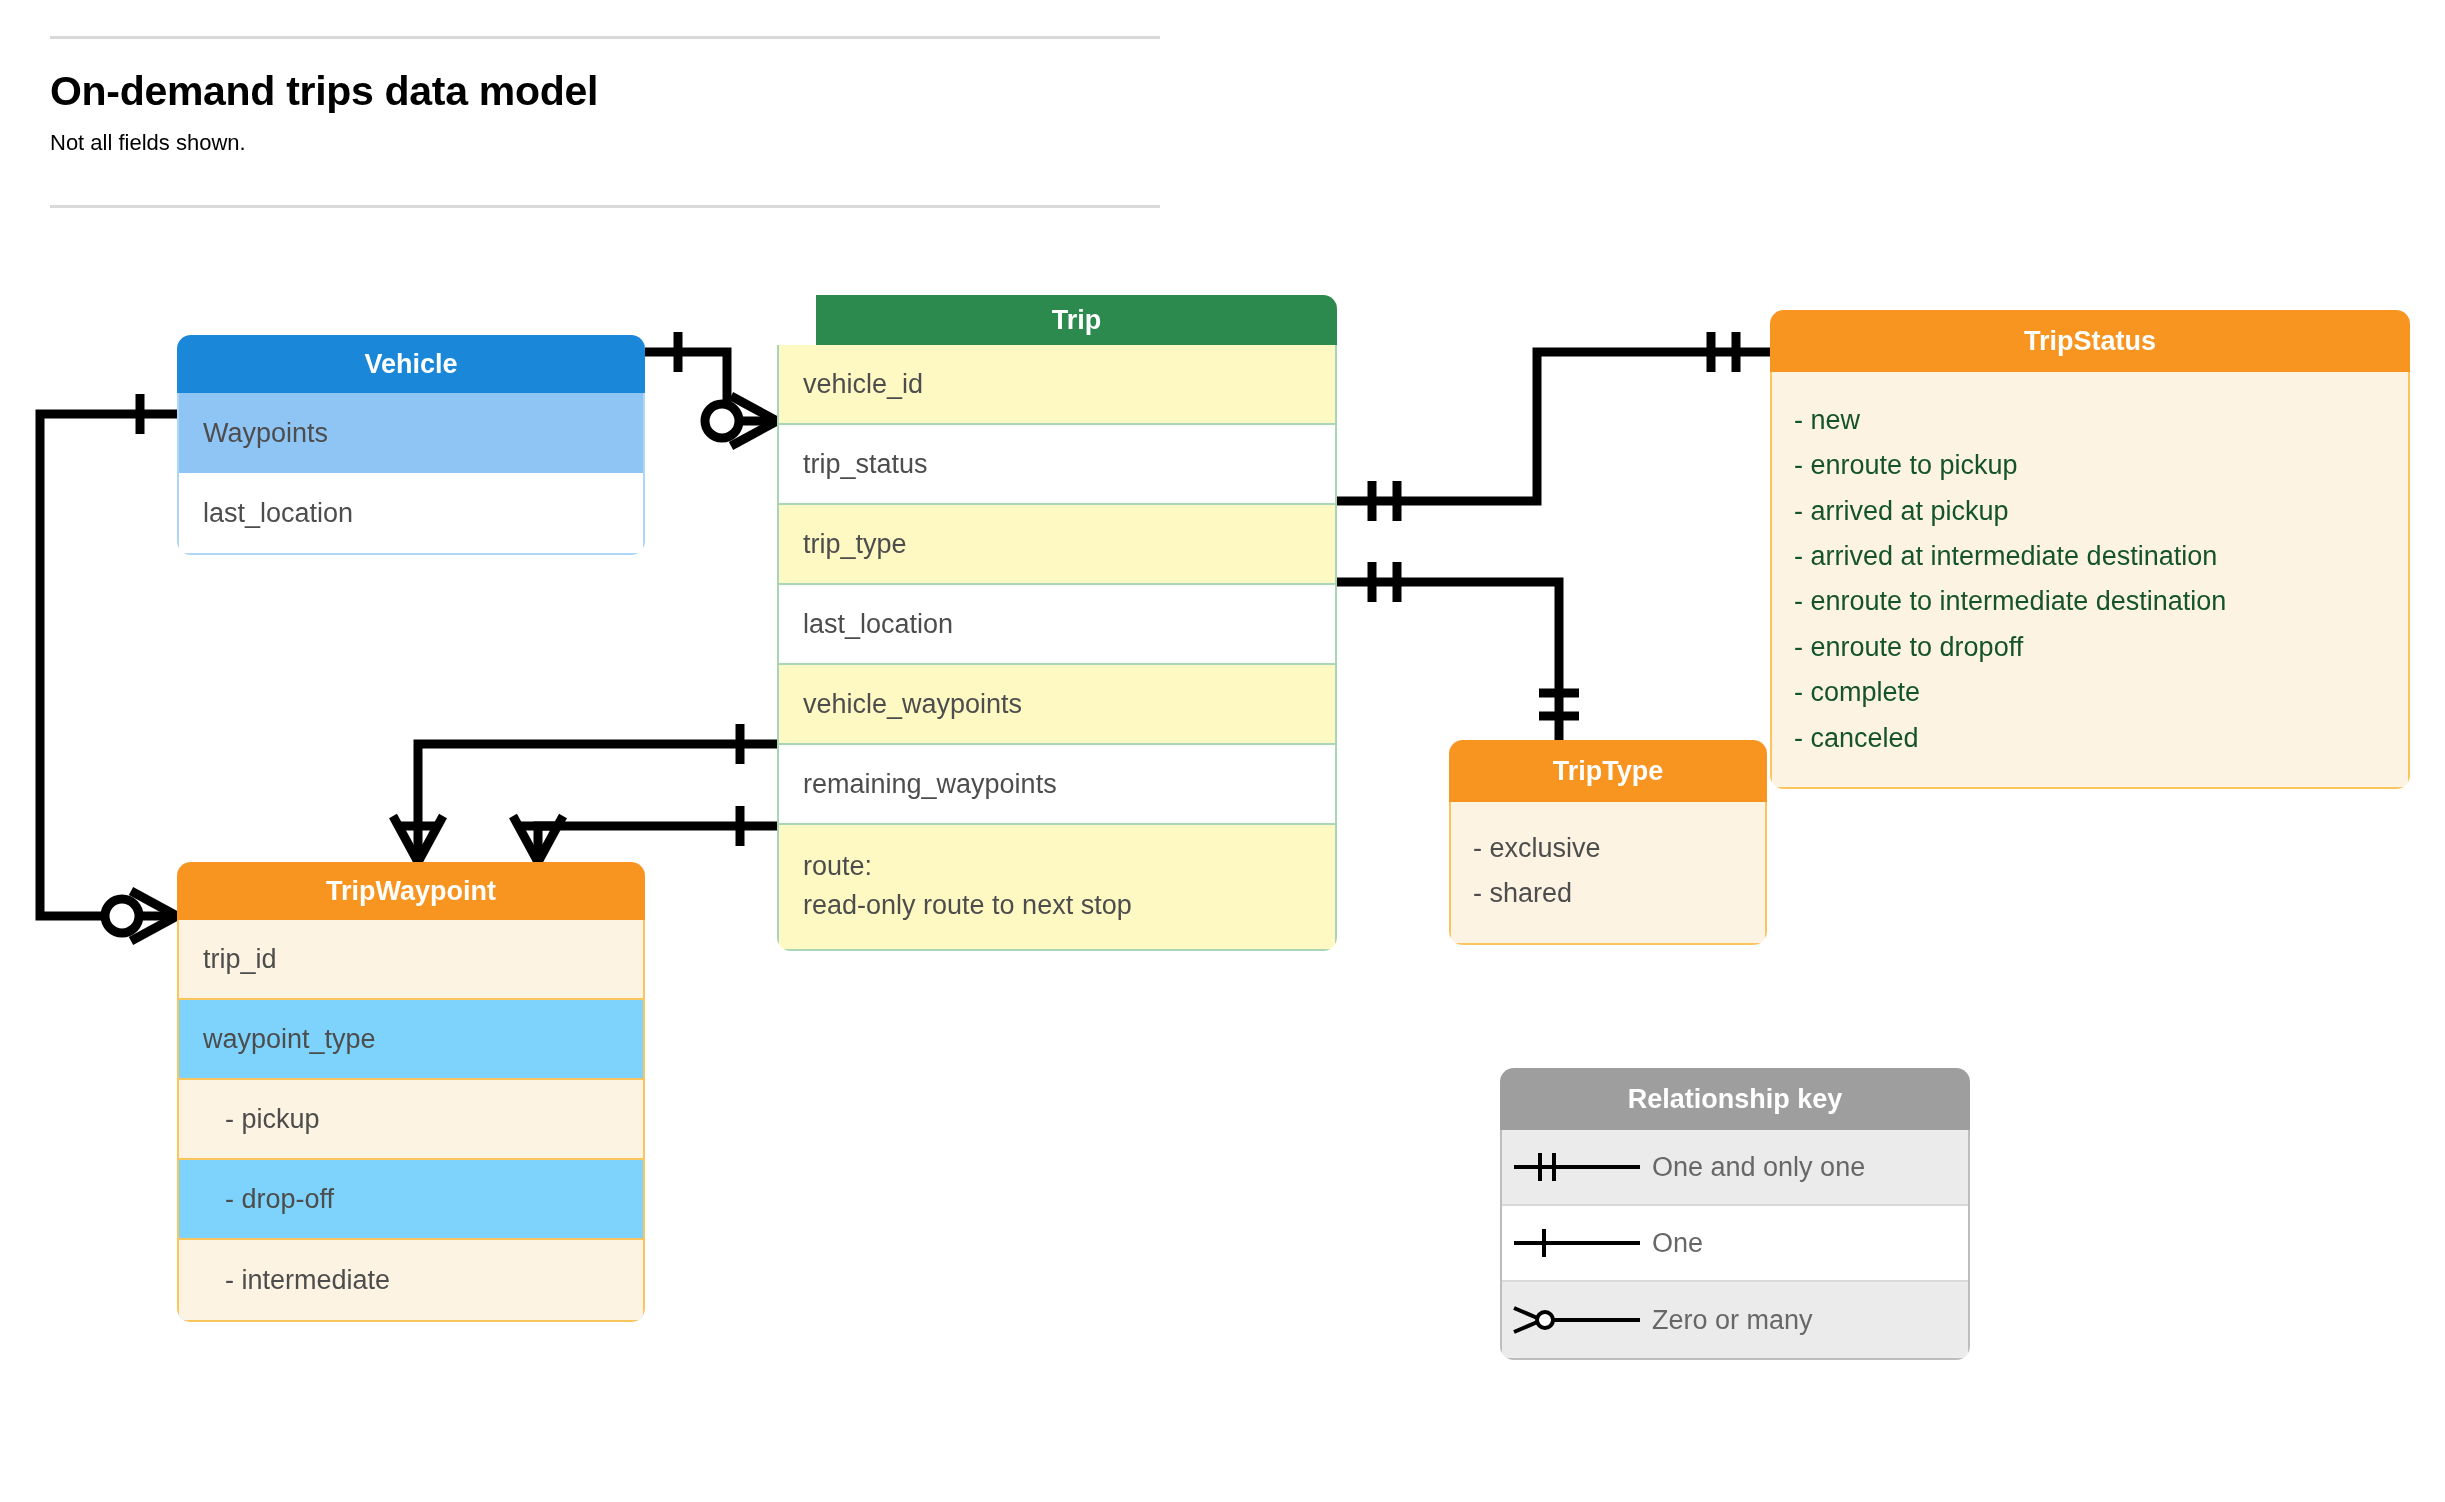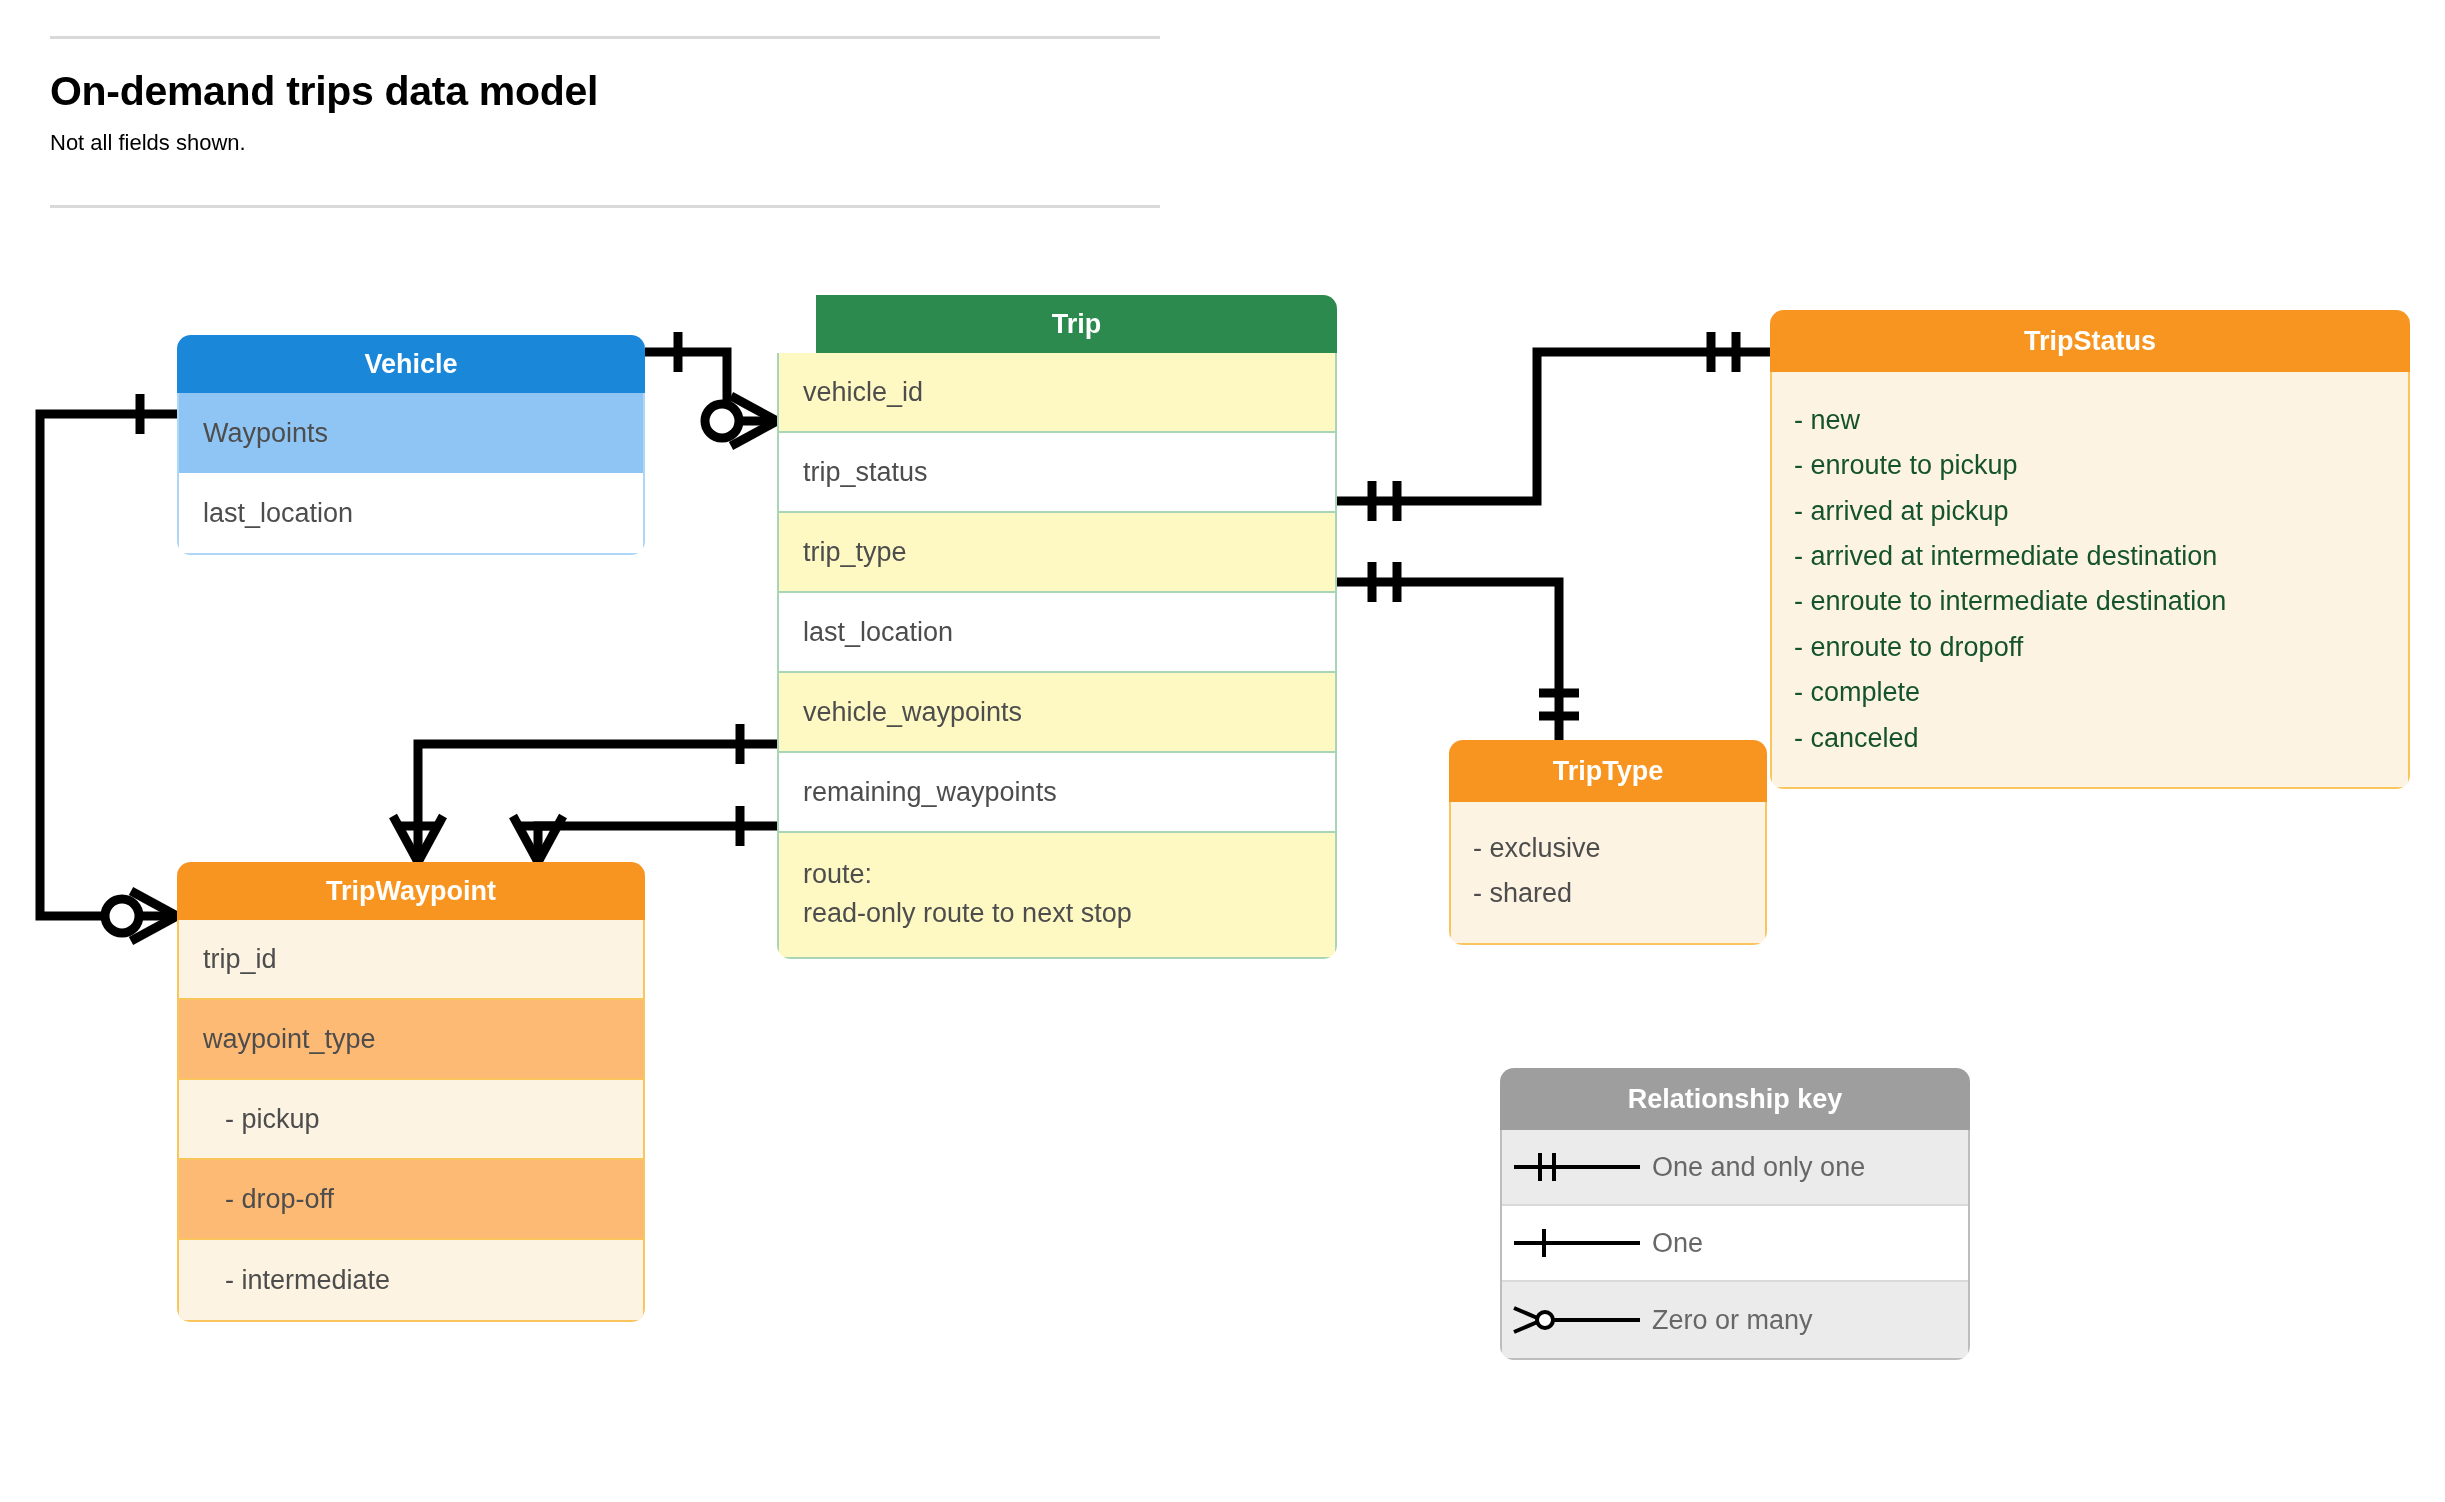--- a/index.html
+++ b/index.html
@@ -85,42 +85,42 @@
     border: 2px solid #aed6f7;
     border-top: none;
     border-radius: 0 0 6px 6px;
     background: #ffffff;
   }
   #entity-vehicle .row { height: 80px; }
   #entity-vehicle .row.alt { background: #8ec5f5; }
 
   
   #entity-trip { left: 777px; top: 295px; width: 560px; }
-  #entity-trip .entity-title { background: #2d8a4e; height: 58px; margin-left: 39px; }
+  #entity-trip .entity-title { background: #2d8a4e; height: 50px; margin-left: 39px; }
   #entity-trip .body {
     border: 2px solid #a8d5b5;
     border-top: none;
     border-radius: 0 0 6px 6px;
     background: #ffffff;
   }
   #entity-trip .row {
     height: 80px;
     border-bottom: 2px solid #a8d5b5;
   }
   #entity-trip .row.alt { background: #fef9c3; }
   #entity-trip .row.multiline { height: auto; min-height: 120px; border-bottom: none; padding-bottom: 24px; }
 
   
   #entity-tripwaypoint { left: 177px; top: 862px; width: 468px; }
   #entity-tripwaypoint .entity-title { background: #f79520; height: 58px; }
   #entity-tripwaypoint .body {
     border: 2px solid #fbc55e;
     border-top: none;
     border-radius: 0 0 6px 6px;
-    background: #fdba74;
+    background: #7dd3fc;
   }
   #entity-tripwaypoint .row {
     height: 80px;
     border-bottom: 2px solid #fbc55e;
   }
   #entity-tripwaypoint .row:last-child { border-bottom: none; }
   #entity-tripwaypoint .row.alt { background: #fdf3e2; }
   #entity-tripwaypoint .row.indent { padding-left: 46px; }
 
   

